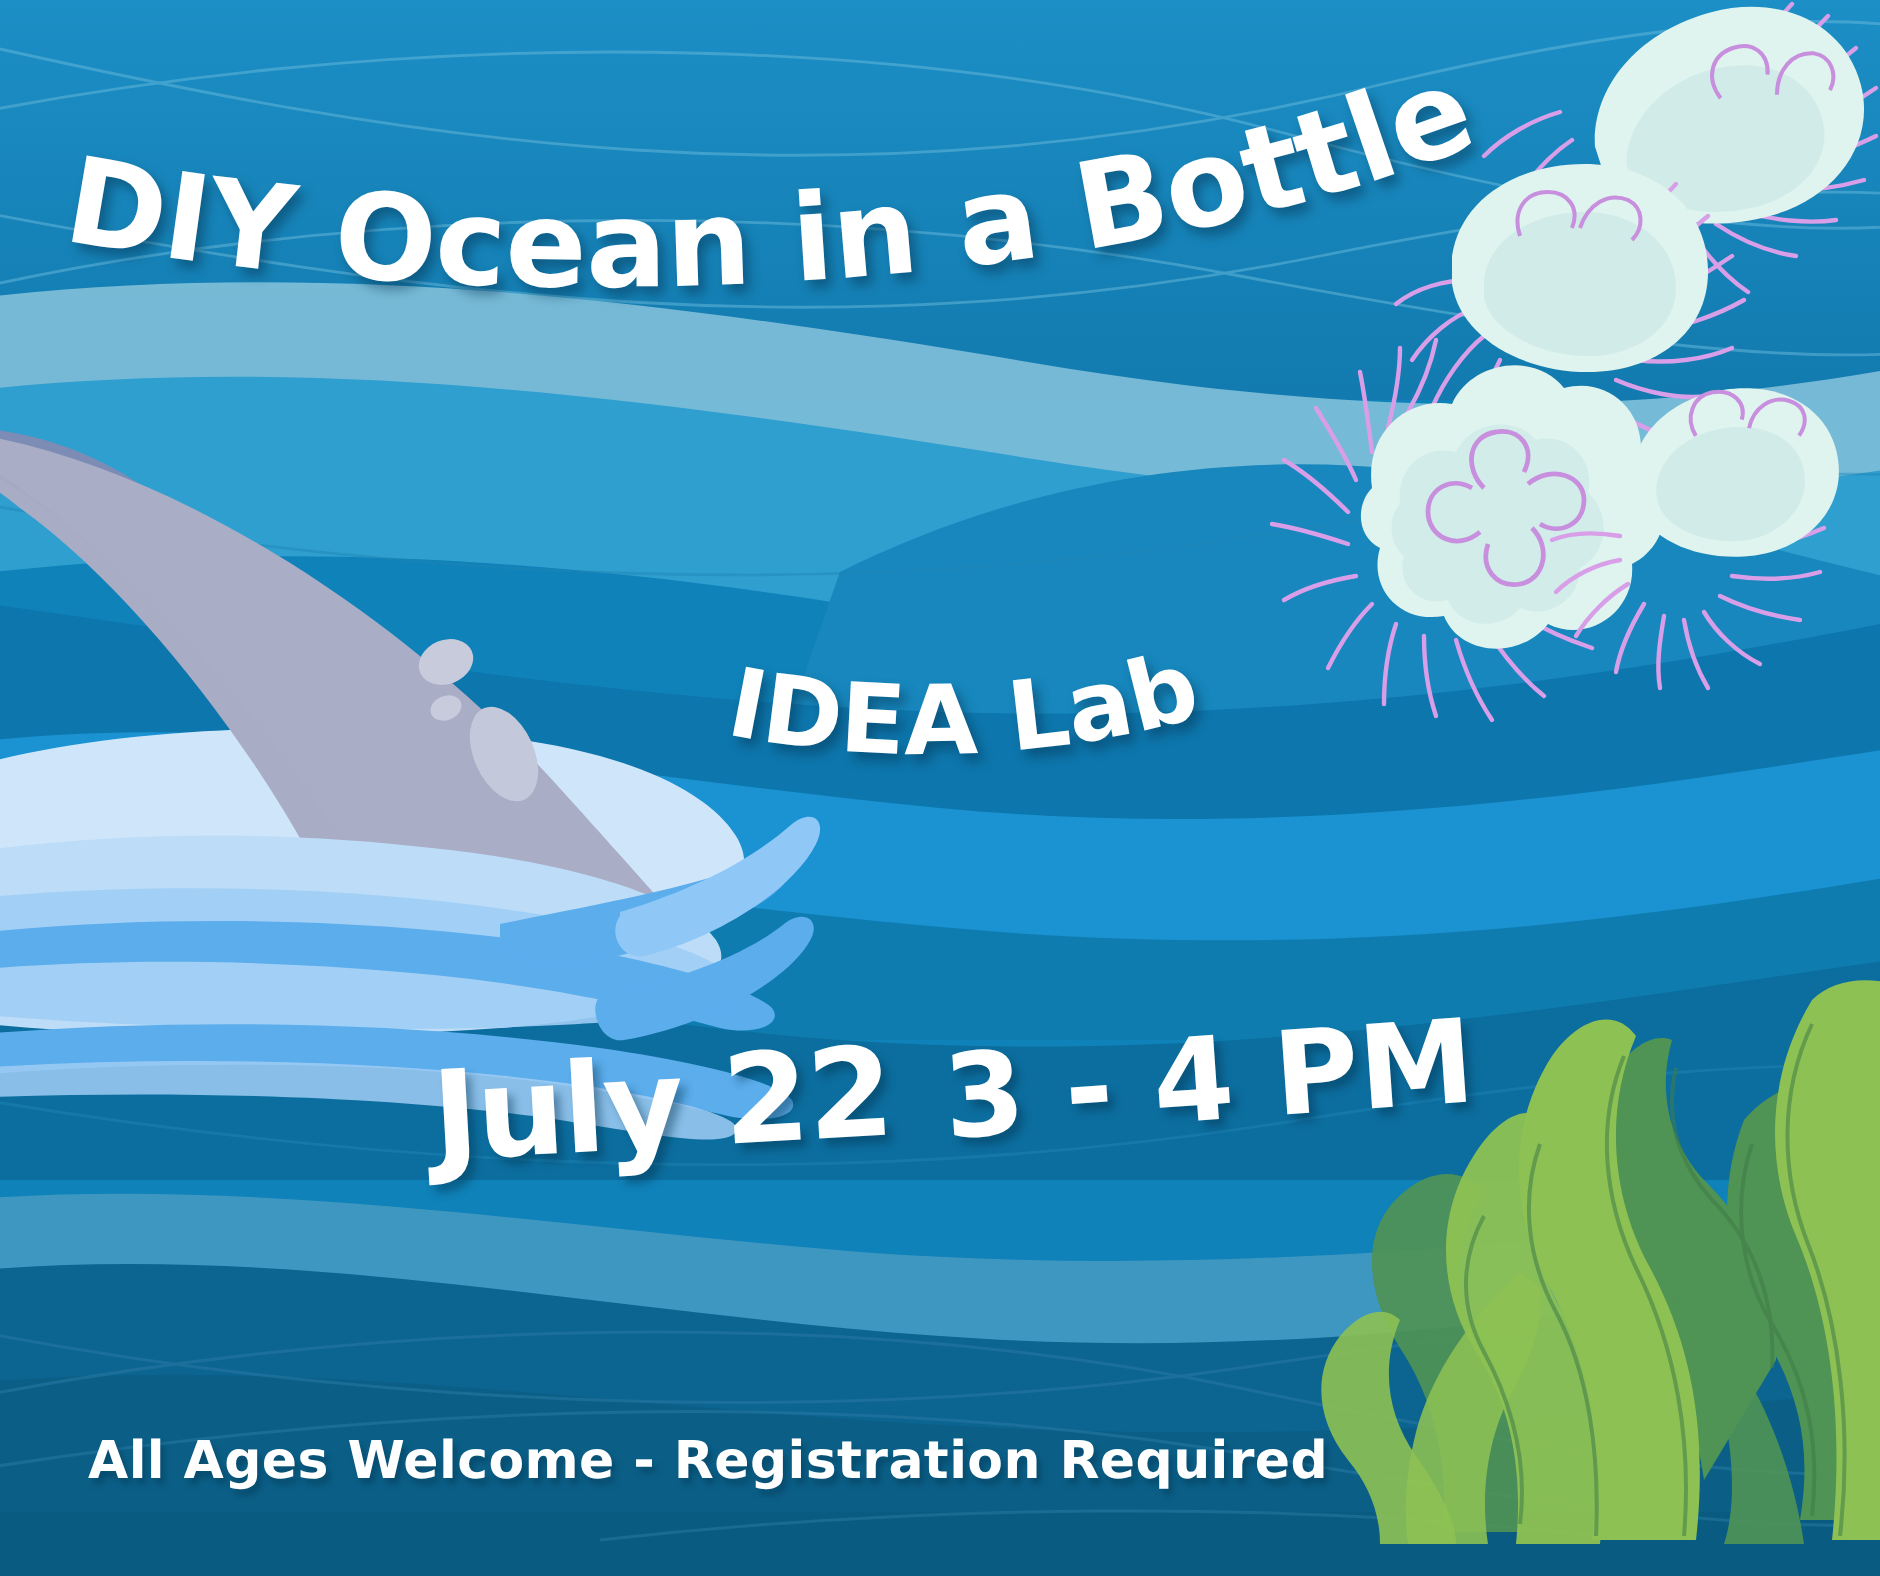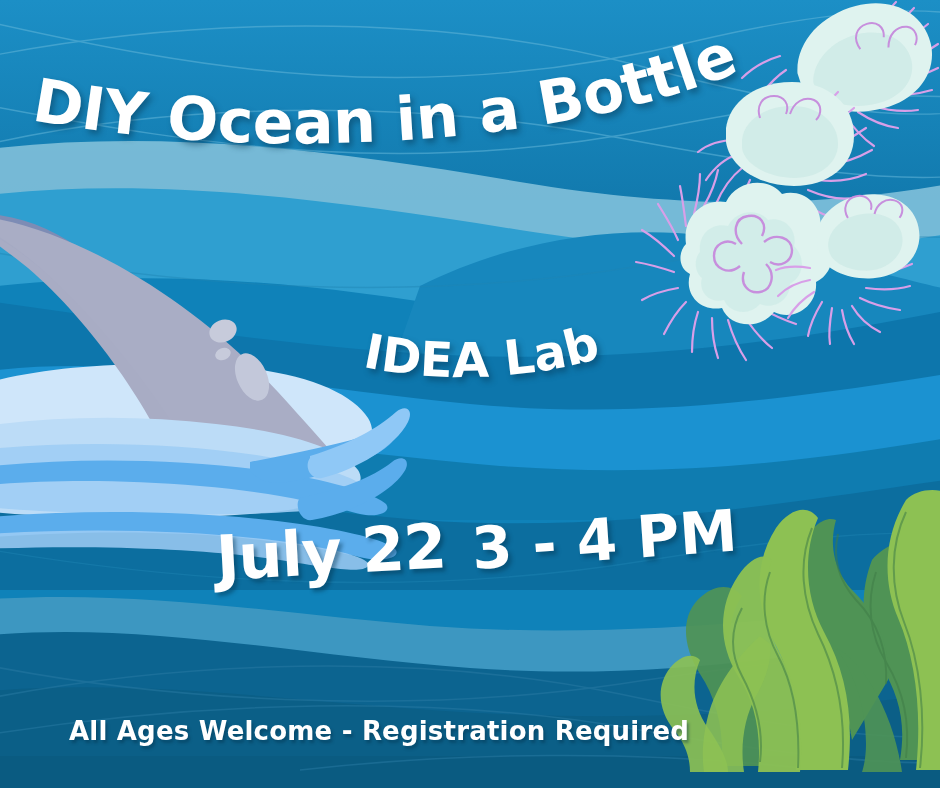--- a/index.html
+++ b/index.html
@@ -18,21 +18,21 @@
     left:218px;top:528px;font-size:62px;letter-spacing:-1px;
     transform:rotate(-3.2deg);transform-origin:left bottom;
     text-shadow:3px 4px 4px rgba(3,45,70,.40);
   }
   #time-txt{
     left:474px;top:520px;font-size:58px;letter-spacing:0px;
     transform:rotate(-4deg);transform-origin:left bottom;
     text-shadow:3px 4px 4px rgba(3,45,70,.40);
   }
   #foot-txt{
-    left:69px;top:718px;font-size:26px;letter-spacing:.2px;
+    left:44px;top:718px;font-size:26px;letter-spacing:.2px;
     text-shadow:2px 3px 3px rgba(3,45,70,.40);
   }
 </style>
 </head>
 <body>
 
 <div id="poster">
 
   <svg class="layer" viewBox="0 0 940 788" preserveAspectRatio="none">
     <defs>

